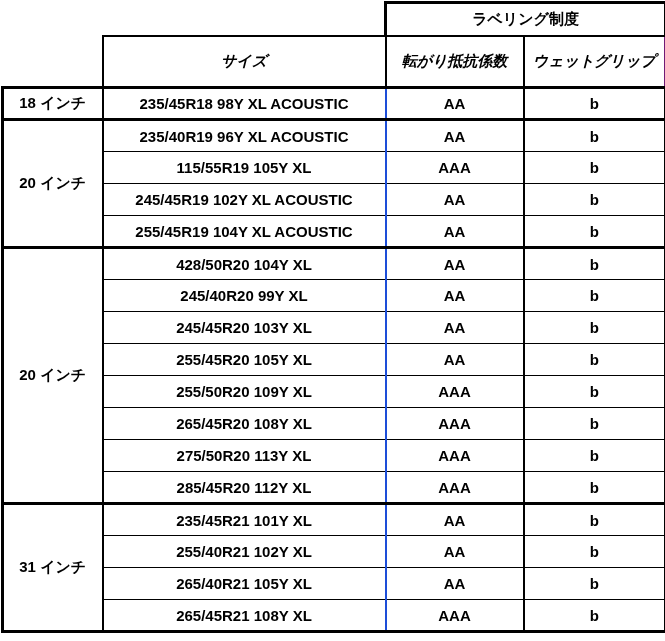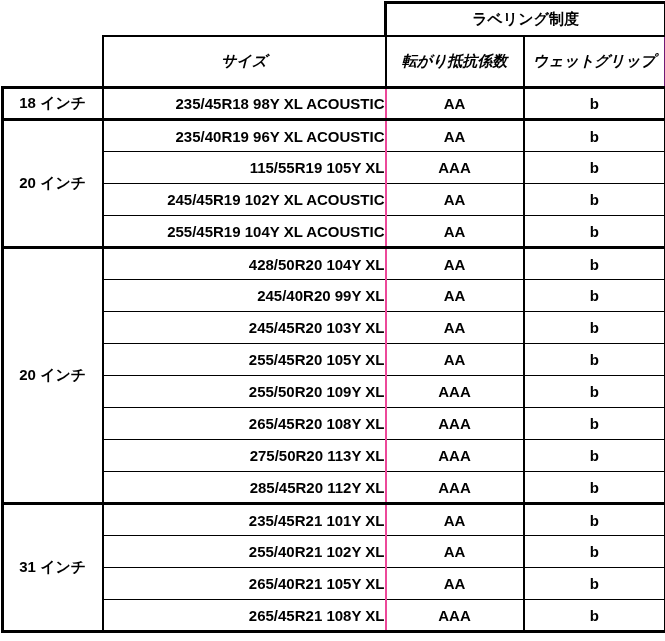--- a/index.html
+++ b/index.html
@@ -56,21 +56,21 @@
   }
   
   tbody tr { height: 32px; }
   td.inch {
     border-left: 3px solid #000;
     border-right: 2px solid #000;
     border-top: 3px solid #000;
     border-bottom: 3px solid #000;
   }
   td.size, td.roll, td.wet { border-top: 1.5px solid #000; }
-  td.size { border-right: 2px solid #ec4899; text-align: right; }
+  td.size { border-right: 2px solid #1d4ed8; }
   td.roll { border-right: 2px solid #000; }
   td.wet  { border-right: 3px solid #000; }
   tr.group-start td { border-top: 3px solid #000; margin-top: 16px; }
   tr.last td { border-bottom: 3px solid #000; }
 </style>
 </head>
 <body>
 
 <div class="page">
   <table class="spec">

